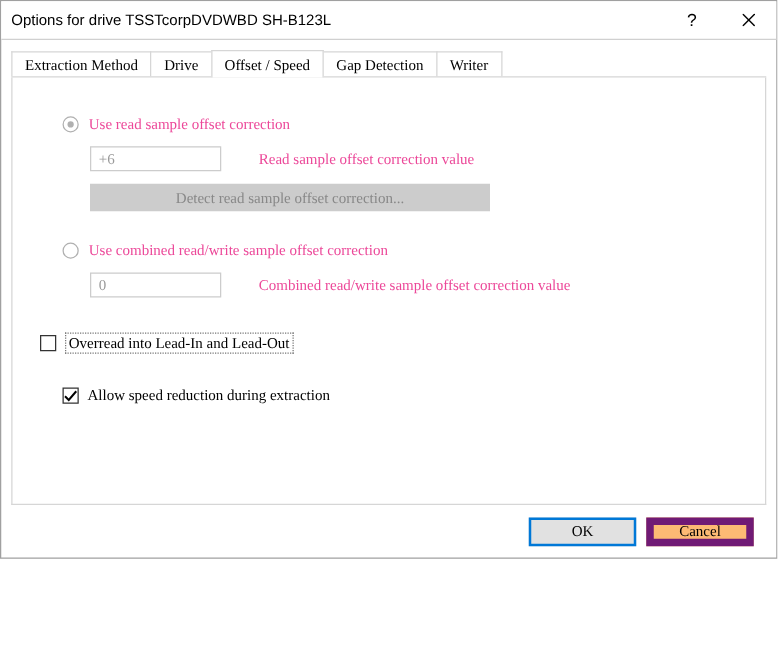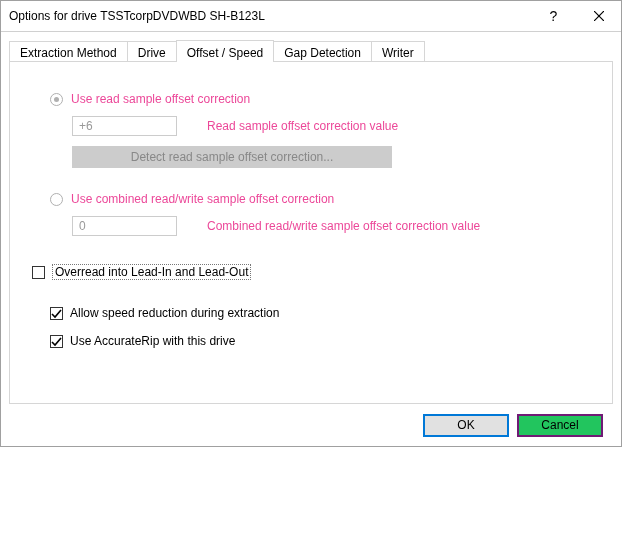--- a/index.html
+++ b/index.html
@@ -39,20 +39,21 @@
     font-size: 14px;
   }
   .titlebar .ctl.help { font-size: 14px; }
   .titlebar .ctl.close svg { width: 10px; height: 10px; }
   .body {
     flex: 1;
     padding: 8px 8px 0 8px;
     box-sizing: border-box;
     display: flex;
     flex-direction: column;
+    font-family: Liberation Serif, serif;
   }
   .tabs {
     display: flex;
     position: relative;
     height: 22px;
   }
   .tab {
     padding: 2px 10px 0 10px;
     height: 20px;
     border: 1px solid #d6d6d6;
@@ -140,21 +141,21 @@
   .select .sel-btn svg { width: 8px; height: 5px; }
   .row { display: flex; align-items: center; }
   .buttons {
     height: 42px;
     display: flex; justify-content: flex-end; align-items: center;
     padding: 0 10px 0 0;
     gap: 8px;
   }
   .btn {
     width: 86px; height: 23px;
-    background: #22c55e; border: 2px solid #701a75;
+    background: #fdba74; border: 6px solid #701a75;
     display: flex; align-items: center; justify-content: center;
     font-size: 12px; box-sizing: border-box;
   }
   .btn.primary { border: 2px solid #0078d7; background: #e1e1e1; text-align: center; }
 </style>
 </head>
 <body>
 
 <div class="window">
   <div class="titlebar">
@@ -225,28 +226,20 @@
 
       <div class="check-row" style="margin-bottom:14px">
         <div class="check checked">
           <svg viewBox="0 0 11 11">
               <polyline points="1,6 4,9 10,2" fill="none" stroke="#000" stroke-width="1.6"></polyline>
             </svg>
         </div>
         <span>Allow speed reduction during extraction</span>
       </div>
 
-      <div class="check-row">
-        <div class="check checked">
-          <svg viewBox="0 0 11 11">
-              <polyline points="1,6 4,9 10,2" fill="none" stroke="#000" stroke-width="1.6"></polyline>
-            </svg>
-        </div>
-        <span>Use AccurateRip with this drive</span>
-      </div>
 
     </div>
 
     <div class="buttons">
       <div class="btn primary">
           <span>OK</span>
         </div>
       <div class="btn">
           <span>Cancel</span>
         </div>

